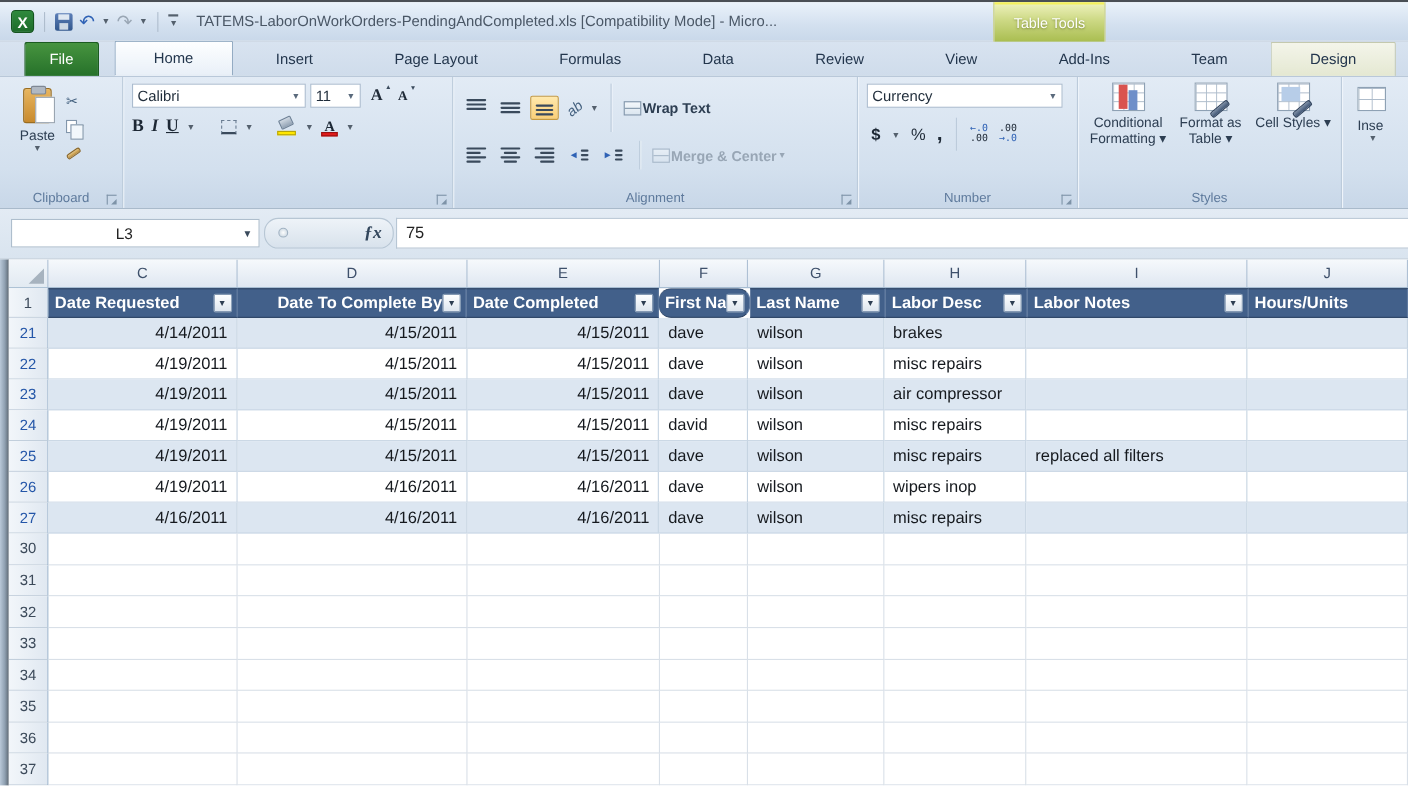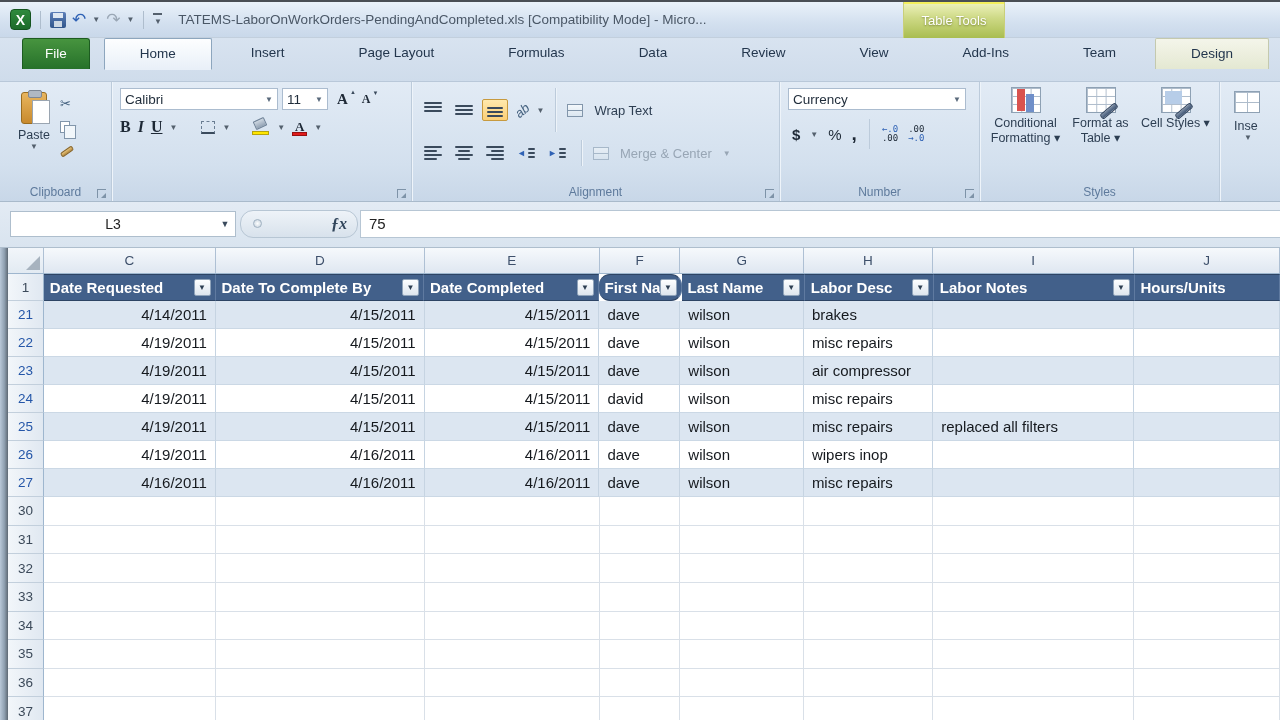--- a/index.html
+++ b/index.html
@@ -17,21 +17,21 @@
   .floppy:after { content:""; position:absolute; left:4px; bottom:1px; width:8px; height:6px; background:#cdd8e4; }
   .undo-glyph { color:#2f62b5; font-size:17px; line-height:16px; }
   .redo-glyph { color:#9aa7b5; font-size:17px; line-height:16px; }
   .mini-caret { font-size:8px; color:#54606d; }
   .qat-more { display:flex; flex-direction:column; align-items:center; }
   .qat-more .bar { width:9px; height:2px; background:#54606d; margin-bottom:2px; }
   .title-text { font-size:13.5px; color:#4a5766; margin-left:16px; white-space:nowrap; }
   .tabletools { position:absolute; left:903px; top:0; width:102px; height:36px; background:linear-gradient(#f0f3c0,#cdd985 45%,#a9bd50); border-left:1px solid #c9cf7a; border-right:1px solid #c9cf7a; box-shadow:inset 0 2px 0 #f4ef5c; color:#fff; font-size:13px; display:flex; align-items:center; justify-content:center; text-shadow:0 1px 2px rgba(90,100,30,.7); }
 
   
-  .tabrow { height:44px; background:linear-gradient(#d8e3f0,#cfdceb); display:flex; align-items:flex-start; padding-left:22px; border-bottom:1px solid #b9c8d9; position:relative; }
+  .tabrow { height:32px; background:linear-gradient(#d8e3f0,#cfdceb); display:flex; align-items:flex-end; padding-left:22px; border-bottom:1px solid #b9c8d9; position:relative; }
   .tab { font-size:13.5px; color:#23364d; padding:7px 35px 8px; margin-right:4px; white-space:nowrap; }
   .tab.file { background:linear-gradient(#47943f,#26712a); color:#fff; border:1px solid #1c5c20; border-bottom:none; border-radius:3px 3px 0 0; padding:7px 22px 8px; margin-right:14px; }
   .tab.active { background:linear-gradient(#fdfeff,#e9f0f8); border:1px solid #8da6be; border-bottom:1px solid #e9f0f8; border-radius:2px 2px 0 0; }
   .tab.contextual { background:linear-gradient(#f4f5ea,#e4e8d2); border:1px solid #c4c9ae; border-bottom:none; border-radius:2px 2px 0 0; }
 
   
   .ribbon { height:120px; background:linear-gradient(#e2ebf5,#d3e0ee 70%,#c8d7e8); border-bottom:1px solid #a9bacb; display:flex; }
   .rgroup { position:relative; height:100%; border-right:1px solid #bccbdb; box-shadow:1px 0 0 #eef4fa; padding:6px 6px 18px 8px; }
   .glabel { position:absolute; bottom:2px; left:0; right:0; text-align:center; font-size:12px; color:#5f7档89c; color:#5e7a9c; }
   .glauncher { position:absolute; bottom:3px; right:5px; width:9px; height:9px; border-left:1px solid #7e93a8; border-top:1px solid #7e93a8; }
@@ -73,21 +73,21 @@
   
   .g-align { width:368px; }
   .alrow { display:flex; align-items:center; gap:5px; }
   .al-btn { width:26px; height:22px; display:flex; flex-direction:column; justify-content:center; gap:2px; padding:3px 4px; border-radius:2px; }
   .al-btn .b { height:2px; background:#3a4a5c; border-radius:1px; }
   .al-btn.hl { background:linear-gradient(#ffe9ad,#fbcf77); border:1px solid #c79a3f; }
   .vtop { justify-content:flex-start; } .vmid { justify-content:center; } .vbot { justify-content:flex-end; }
   .w100 { width:100%; } .w70l { width:70%; } .w70c { width:70%; margin:0 auto; } .w70r { width:70%; margin-left:auto; }
   .orient { font-size:13px; color:#44617f; transform:rotate(-40deg); font-style:italic; margin:0 2px; }
   .vsep { width:1px; height:44px; background:#bccbdb; margin:0 6px; box-shadow:1px 0 0 #edf3f9; }
-  .wrap-btn, .merge-btn { display:flex; align-items:center; gap:11px; font-size:13px; color:#2d3e52; }
+  .wrap-btn, .merge-btn { display:flex; align-items:center; gap:1px; font-size:13px; color:#2d3e52;font-weight:bold; }
   .merge-btn { color:#98a6b5; margin-top:10px; }
   .mini-grid { width:16px; height:13px; border:1px solid #8296ab; background:linear-gradient(#f4f8fb,#dbe6f0); position:relative; }
   .mini-grid:before { content:""; position:absolute; left:0; right:0; top:5px; height:1px; background:#8296ab; }
   .alrow2 { margin-top:8px; }
   .indent-arrow { color:#2f62b5; font-size:9px; }
 
   
   .g-number { width:200px; }
   .numfmt { width:178px; }
   .numrow { margin-top:9px; display:flex; align-items:center; gap:10px; padding-left:4px; }
@@ -391,21 +391,21 @@
           <div class="colletter" style="width: 133px;">H</div>
           <div class="colletter" style="width: 207px;">I</div>
           <div class="colletter" style="width: 150px;">J</div>
         </div>
       <div class="hrow" id="headerrow">
           <div class="rownum">1</div>
           <div class="hcell" style="width: 177px;">
             <div class="htext">Date Requested</div>
             <div class="filterbtn">▼</div>
           </div>
-          <div class="hcell" style="width: 215px;">
+          <div class="hcell" style="width: 215px; text-align: right;">
             <div class="htext">Date To Complete By</div>
             <div class="filterbtn">▼</div>
           </div>
           <div class="hcell" style="width: 180px;">
             <div class="htext">Date Completed</div>
             <div class="filterbtn">▼</div>
           </div>
           <div class="hcell" style="width: 83px; border-radius: 11px;">
             <div class="htext">First Na</div>
             <div class="filterbtn">▼</div>

